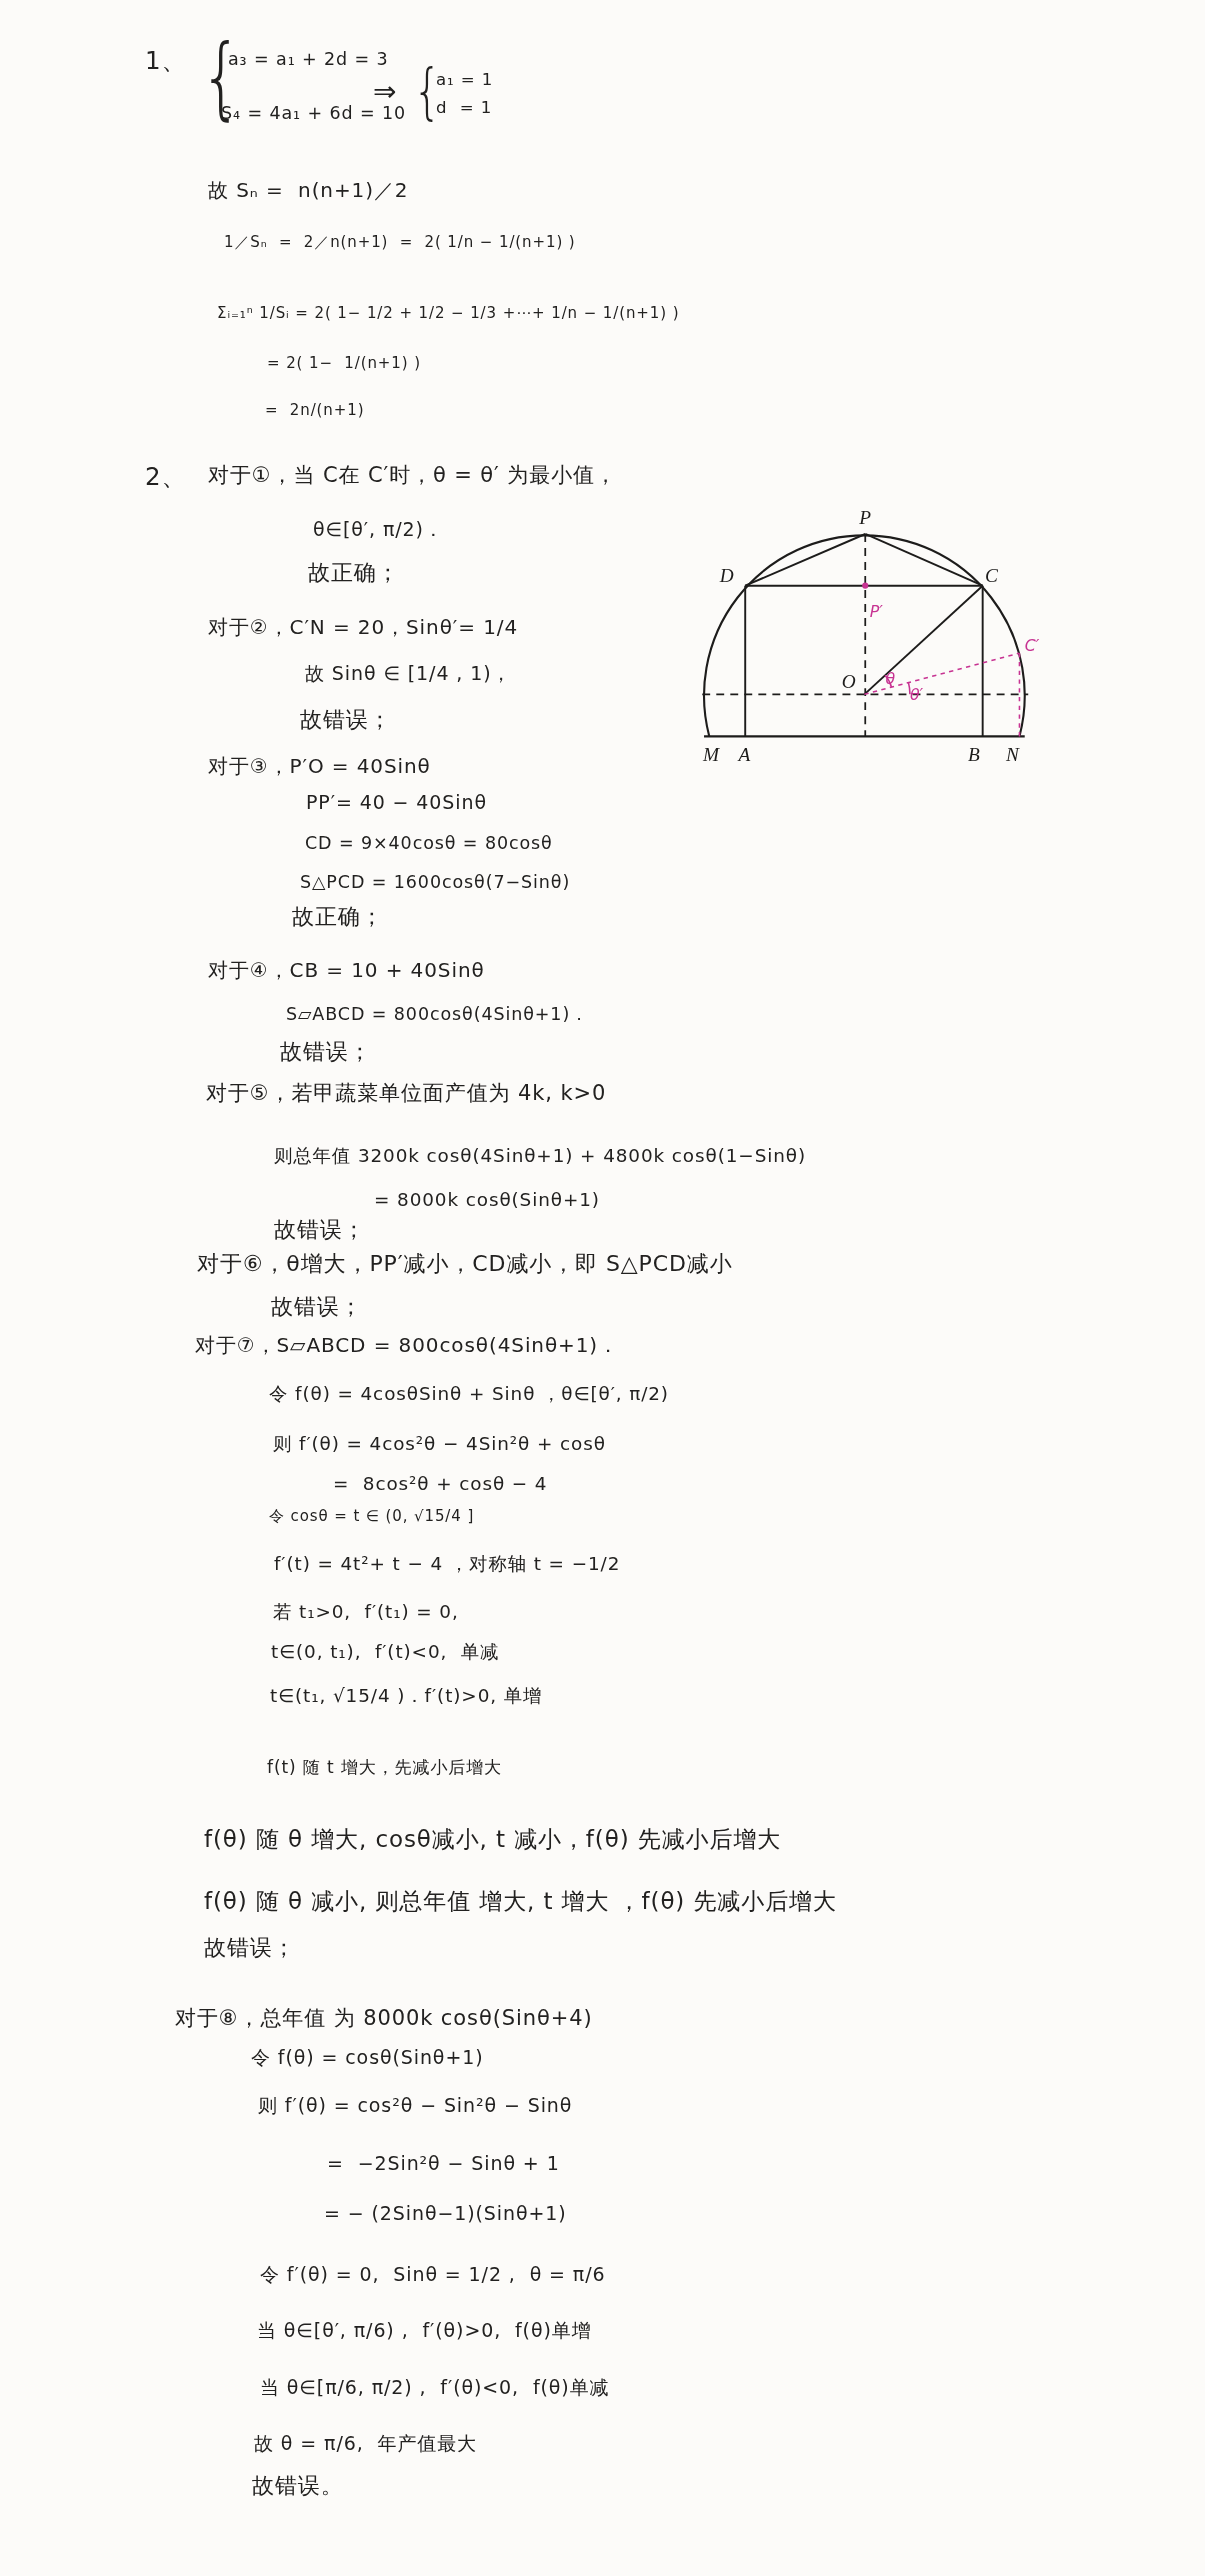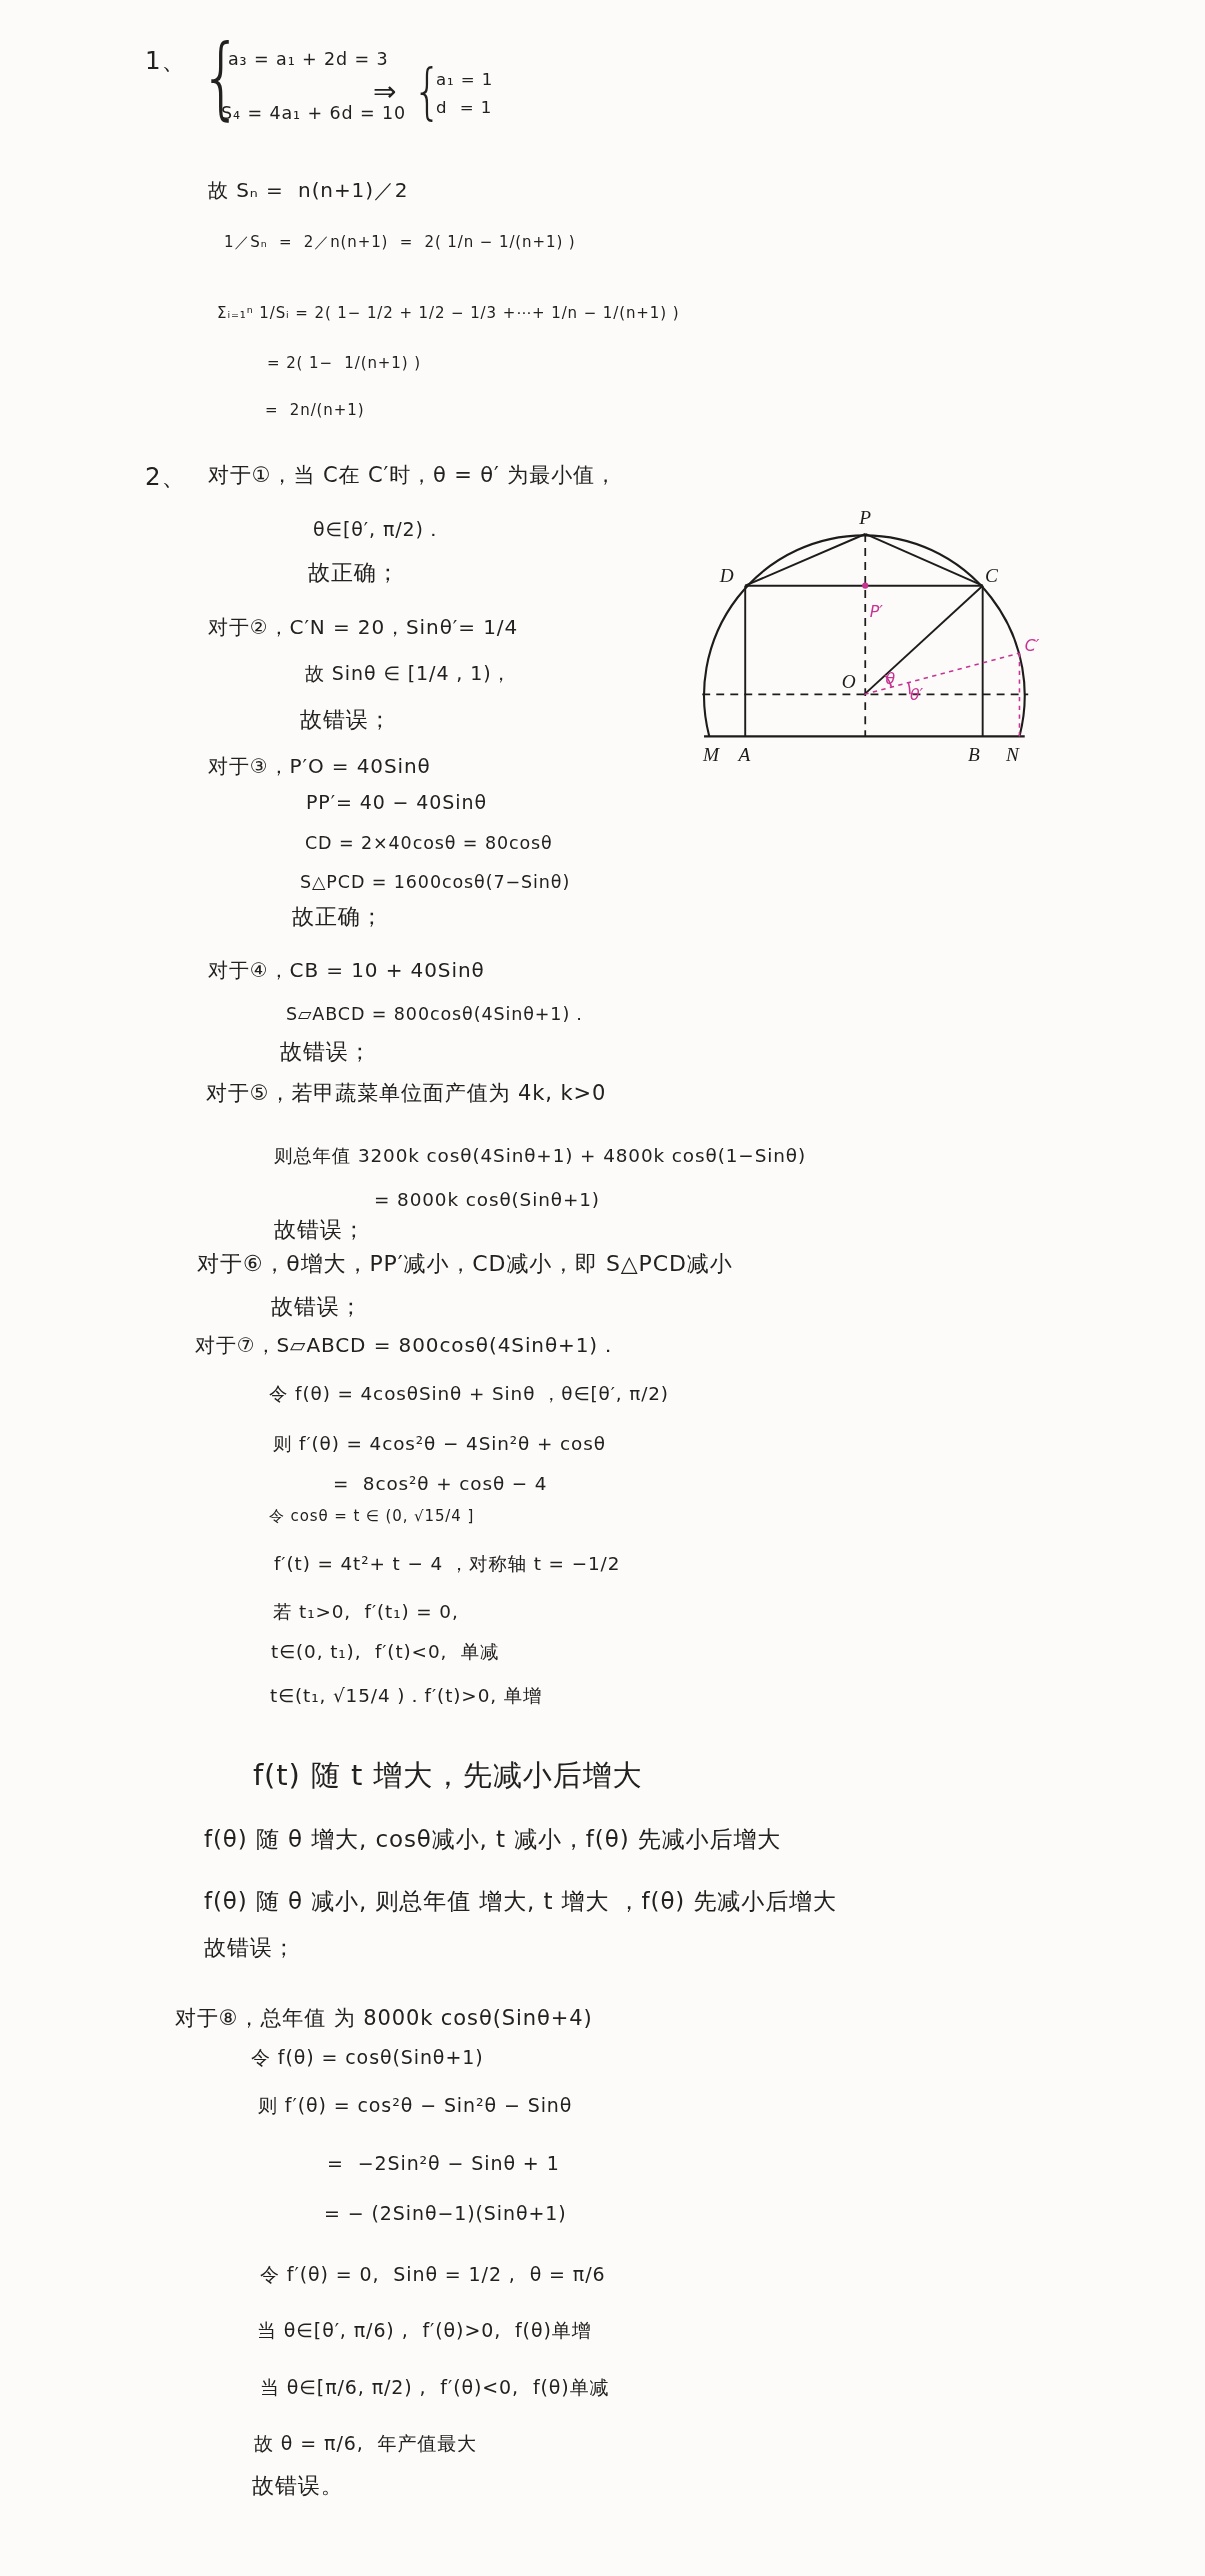--- a/index.html
+++ b/index.html
@@ -77,21 +77,21 @@
     <div class="hw" style="left:208px;top:462px;font-size:21px">对于①，当 C在 C′时，θ = θ′ 为最小值，</div>
     <div class="hw" style="left:313px;top:518px;font-size:19px">θ∈[θ′, π/2)．</div>
     <div class="hw" style="left:308px;top:559px;font-size:22px">故正确；</div>
 
     <div class="hw" style="left:208px;top:615px;font-size:20px">对于②，C′N = 20，Sinθ′= 1/4</div>
     <div class="hw" style="left:305px;top:662px;font-size:19px">故 Sinθ ∈ [1/4 , 1)，</div>
     <div class="hw" style="left:300px;top:706px;font-size:22px">故错误；</div>
 
     <div class="hw" style="left:208px;top:754px;font-size:20px">对于③，P′O = 40Sinθ</div>
     <div class="hw" style="left:306px;top:791px;font-size:19px">PP′= 40 − 40Sinθ</div>
-    <div class="hw" style="left:305px;top:833px;font-size:17.5px">CD = 2×40cosθ = 80cosθ</div>
+    <div class="hw" style="left:305px;top:833px;font-size:17.5px">CD = 9×40cosθ = 80cosθ</div>
     <div class="hw" style="left:300px;top:872px;font-size:17.5px">S△PCD = 1600cosθ(7−Sinθ)</div>
     <div class="hw" style="left:292px;top:903px;font-size:22px">故正确；</div>
 
     <div class="hw" style="left:208px;top:958px;font-size:20px">对于④，CB = 10 + 40Sinθ</div>
     <div class="hw" style="left:286px;top:1004px;font-size:17.5px">S▱ABCD = 800cosθ(4Sinθ+1)．</div>
     <div class="hw" style="left:280px;top:1038px;font-size:22px">故错误；</div>
 
     <div class="hw" style="left:206px;top:1080px;font-size:21px">对于⑤，若甲蔬菜单位面产值为 4k, k&gt;0</div>
     <div class="hw" style="left:274px;top:1144px;font-size:18.4px">则总年值 3200k cosθ(4Sinθ+1) + 4800k cosθ(1−Sinθ)</div>
     <div class="hw" style="left:374px;top:1188px;font-size:18.4px">= 8000k cosθ(Sinθ+1)</div>
@@ -102,21 +102,21 @@
 
     <div class="hw" style="left:195px;top:1333px;font-size:20px">对于⑦，S▱ABCD = 800cosθ(4Sinθ+1)．</div>
     <div class="hw" style="left:269px;top:1382px;font-size:18.4px">令 f(θ) = 4cosθSinθ + Sinθ ，θ∈[θ′, π/2)</div>
     <div class="hw" style="left:273px;top:1432px;font-size:18.4px">则 f′(θ) = 4cos²θ − 4Sin²θ + cosθ</div>
     <div class="hw" style="left:333px;top:1472px;font-size:18.4px">=  8cos²θ + cosθ − 4</div>
     <div class="hw" style="left:269px;top:1507px;font-size:15px">令 cosθ = t ∈ (0, √15/4 ]</div>
     <div class="hw" style="left:274px;top:1552px;font-size:18.4px">f′(t) = 4t²+ t − 4 ，对称轴 t = −1/2</div>
     <div class="hw" style="left:273px;top:1600px;font-size:18.4px">若 t₁&gt;0,  f′(t₁) = 0,</div>
     <div class="hw" style="left:271px;top:1640px;font-size:18.4px">t∈(0, t₁),  f′(t)&lt;0,  单减</div>
     <div class="hw" style="left:270px;top:1684px;font-size:18.4px">t∈(t₁, √15/4 )．f′(t)&gt;0, 单增</div>
-    <div class="hw" style="left:253px;top:1757px;font-size:29px">f(t) 随 t 增大，先减小后增大</div>
+    <div class="hw" style="left:267px;top:1757px;font-size:17px">f(t) 随 t 增大，先减小后增大</div>
     <div class="hw" style="left:204px;top:1825px;font-size:23px">f(θ) 随 θ 增大, cosθ减小, t 减小，f(θ) 先减小后增大</div>
     <div class="hw" style="left:204px;top:1887px;font-size:23px">f(θ) 随 θ 减小, 则总年值 增大, t 增大 ，f(θ) 先减小后增大</div>
     <div class="hw" style="left:204px;top:1934px;font-size:22px">故错误；</div>
 
     <div class="hw" style="left:175px;top:2005px;font-size:21px">对于⑧，总年值 为 8000k cosθ(Sinθ+4)</div>
     <div class="hw" style="left:251px;top:2046px;font-size:19px">令 f(θ) = cosθ(Sinθ+1)</div>
     <div class="hw" style="left:258px;top:2094px;font-size:19px">则 f′(θ) = cos²θ − Sin²θ − Sinθ</div>
     <div class="hw" style="left:327px;top:2152px;font-size:19px">=  −2Sin²θ − Sinθ + 1</div>
     <div class="hw" style="left:324px;top:2202px;font-size:19px">= − (2Sinθ−1)(Sinθ+1)</div>
     <div class="hw" style="left:260px;top:2263px;font-size:19px">令 f′(θ) = 0,  Sinθ = 1/2 ,  θ = π/6</div>

